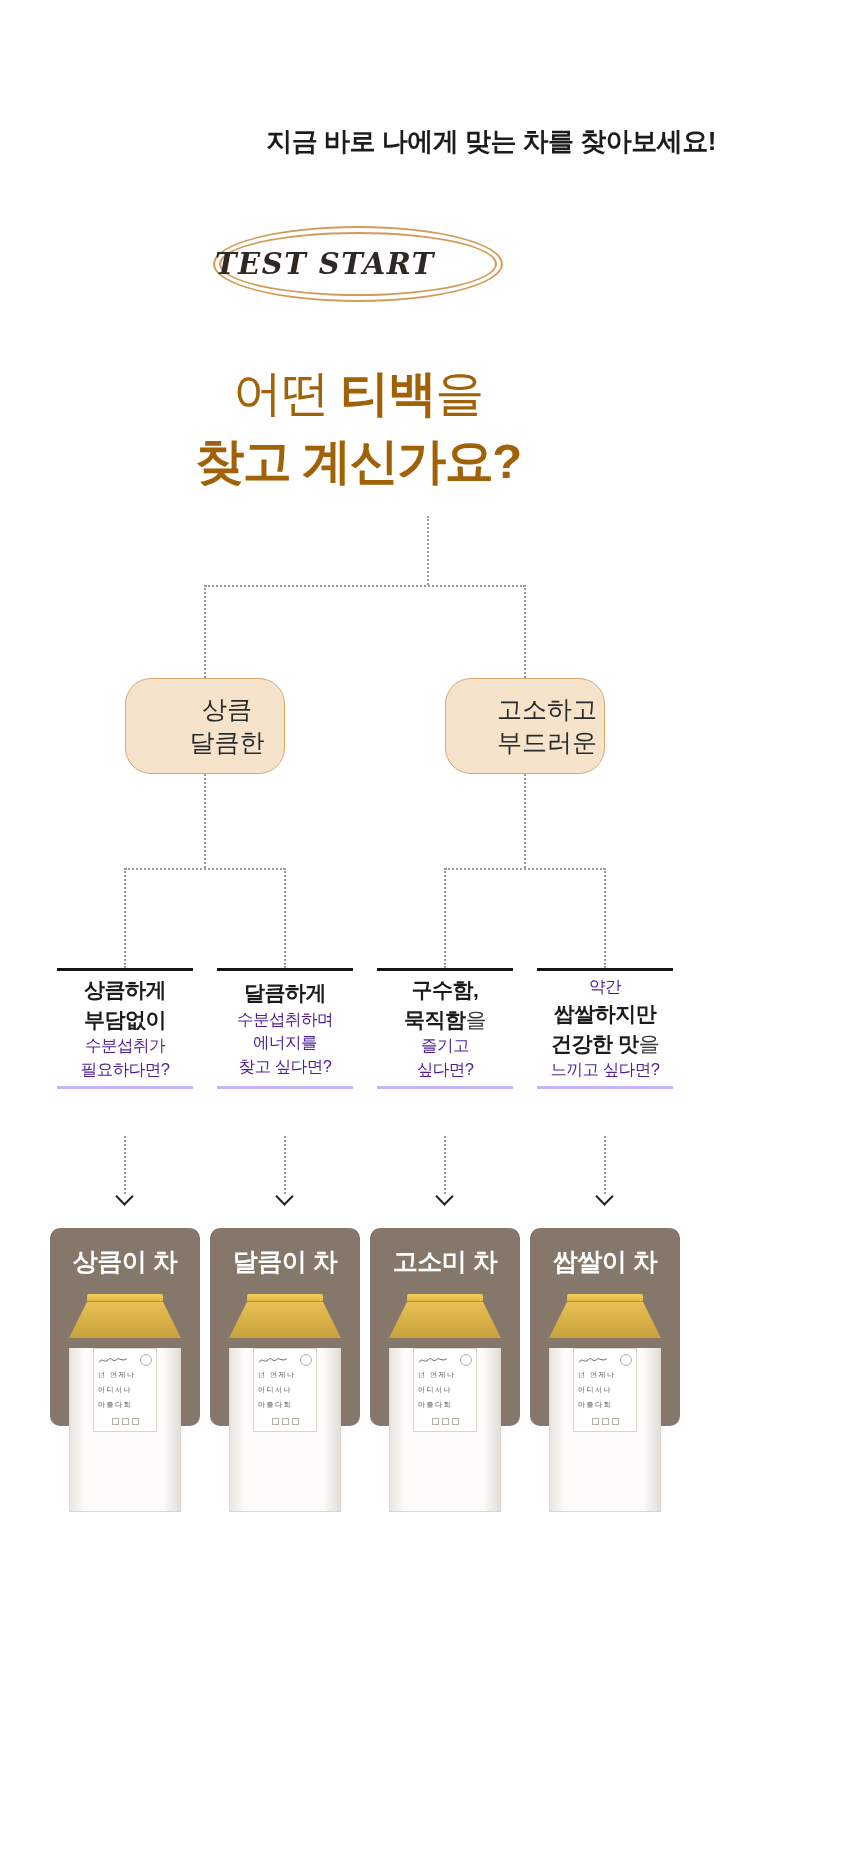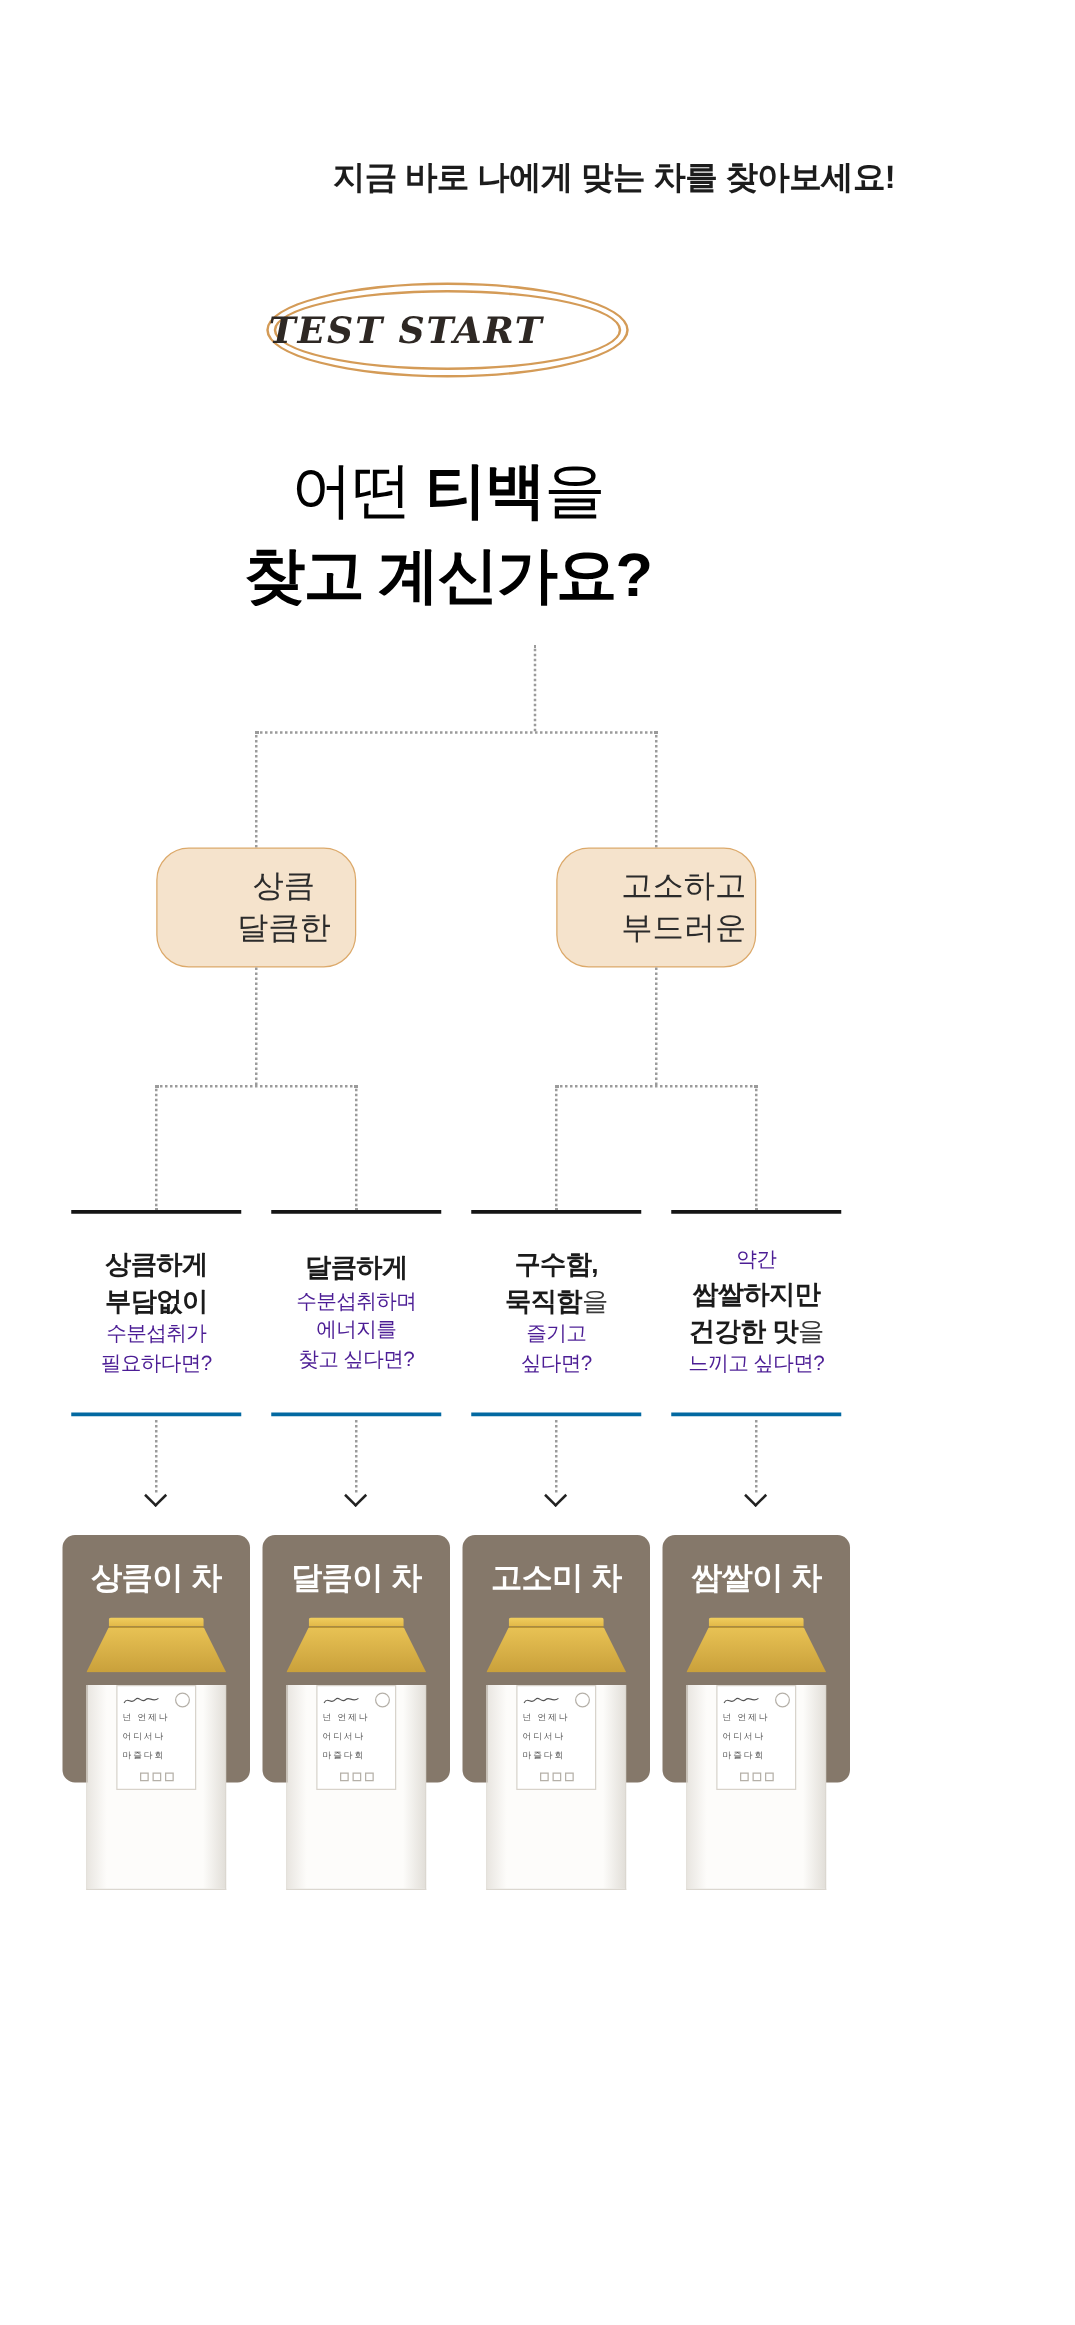--- a/index.html
+++ b/index.html
@@ -19,39 +19,39 @@
     display:flex;align-items:center;cursor:pointer;background:#fff;box-sizing:border-box;
   }
   .oval::before{
     content:"";position:absolute;inset:4px;border:2px solid var(--accent-tan,#D49B57);border-radius:50%;
   }
   .oval-label{
     position:relative;font-family:"DejaVu Serif", serif;font-style:italic;font-weight:800;
     font-size:29px;letter-spacing:1.5px;color:#2e2824;
   }
   
-  .question{position:absolute;top:360px;left:0;width:716px;text-align:center;color:#000000;}
+  .question{position:absolute;top:360px;left:0;width:716px;text-align:center;color:#a16207;}
   .q-line{font-size:49px;line-height:1.38;letter-spacing:-1.5px;}
   .q-light{font-weight:500;}
   .q-bold{font-weight:900;}
   .q-line2{font-weight:800;}
   
   .vline{position:absolute;width:0;border-left:2px dotted var(--connector-gray,#9B9B9B);}
   .hline{position:absolute;height:0;border-top:2px dotted var(--connector-gray,#9B9B9B);}
   
   .branch{
     position:absolute;top:678px;width:160px;height:96px;box-sizing:border-box;
     background:var(--branch-fill,#F5E3CC);border:1.5px solid var(--branch-border,#DCA96A);
     border-radius:26px;display:flex;flex-direction:column;align-items:center;justify-content:center;
     font-size:25px;line-height:1.32;font-weight:500;color:#2b2b2b;text-align:center;cursor:pointer;padding-left:44px;
   }
   
   .option{
-    position:absolute;top:968px;width:136px;height:165px;box-sizing:border-box;
-    border-top:3px solid #151515;border-bottom:3px solid #0369a1;
+    position:absolute;top:968px;width:136px;height:121px;box-sizing:border-box;
+    border-top:3px solid #151515;border-bottom:3px solid #c4b5fd;
     display:flex;flex-direction:column;align-items:center;justify-content:center;text-align:center;
   }
   .opt-line.big{font-size:21px;font-weight:800;line-height:1.42;color:#1b1b1b;letter-spacing:-0.5px;}
   .opt-line.big .seg-r{font-weight:400;color:#3a3a3a;}
   .opt-line.small{font-size:16.5px;font-weight:400;line-height:1.45;color:#4c1d95;letter-spacing:-0.5px;}
   
   .arrowhead{
     position:absolute;top:1190px;width:11px;height:11px;
     border-right:2px solid #222;border-bottom:2px solid #222;transform:rotate(45deg);
   }

